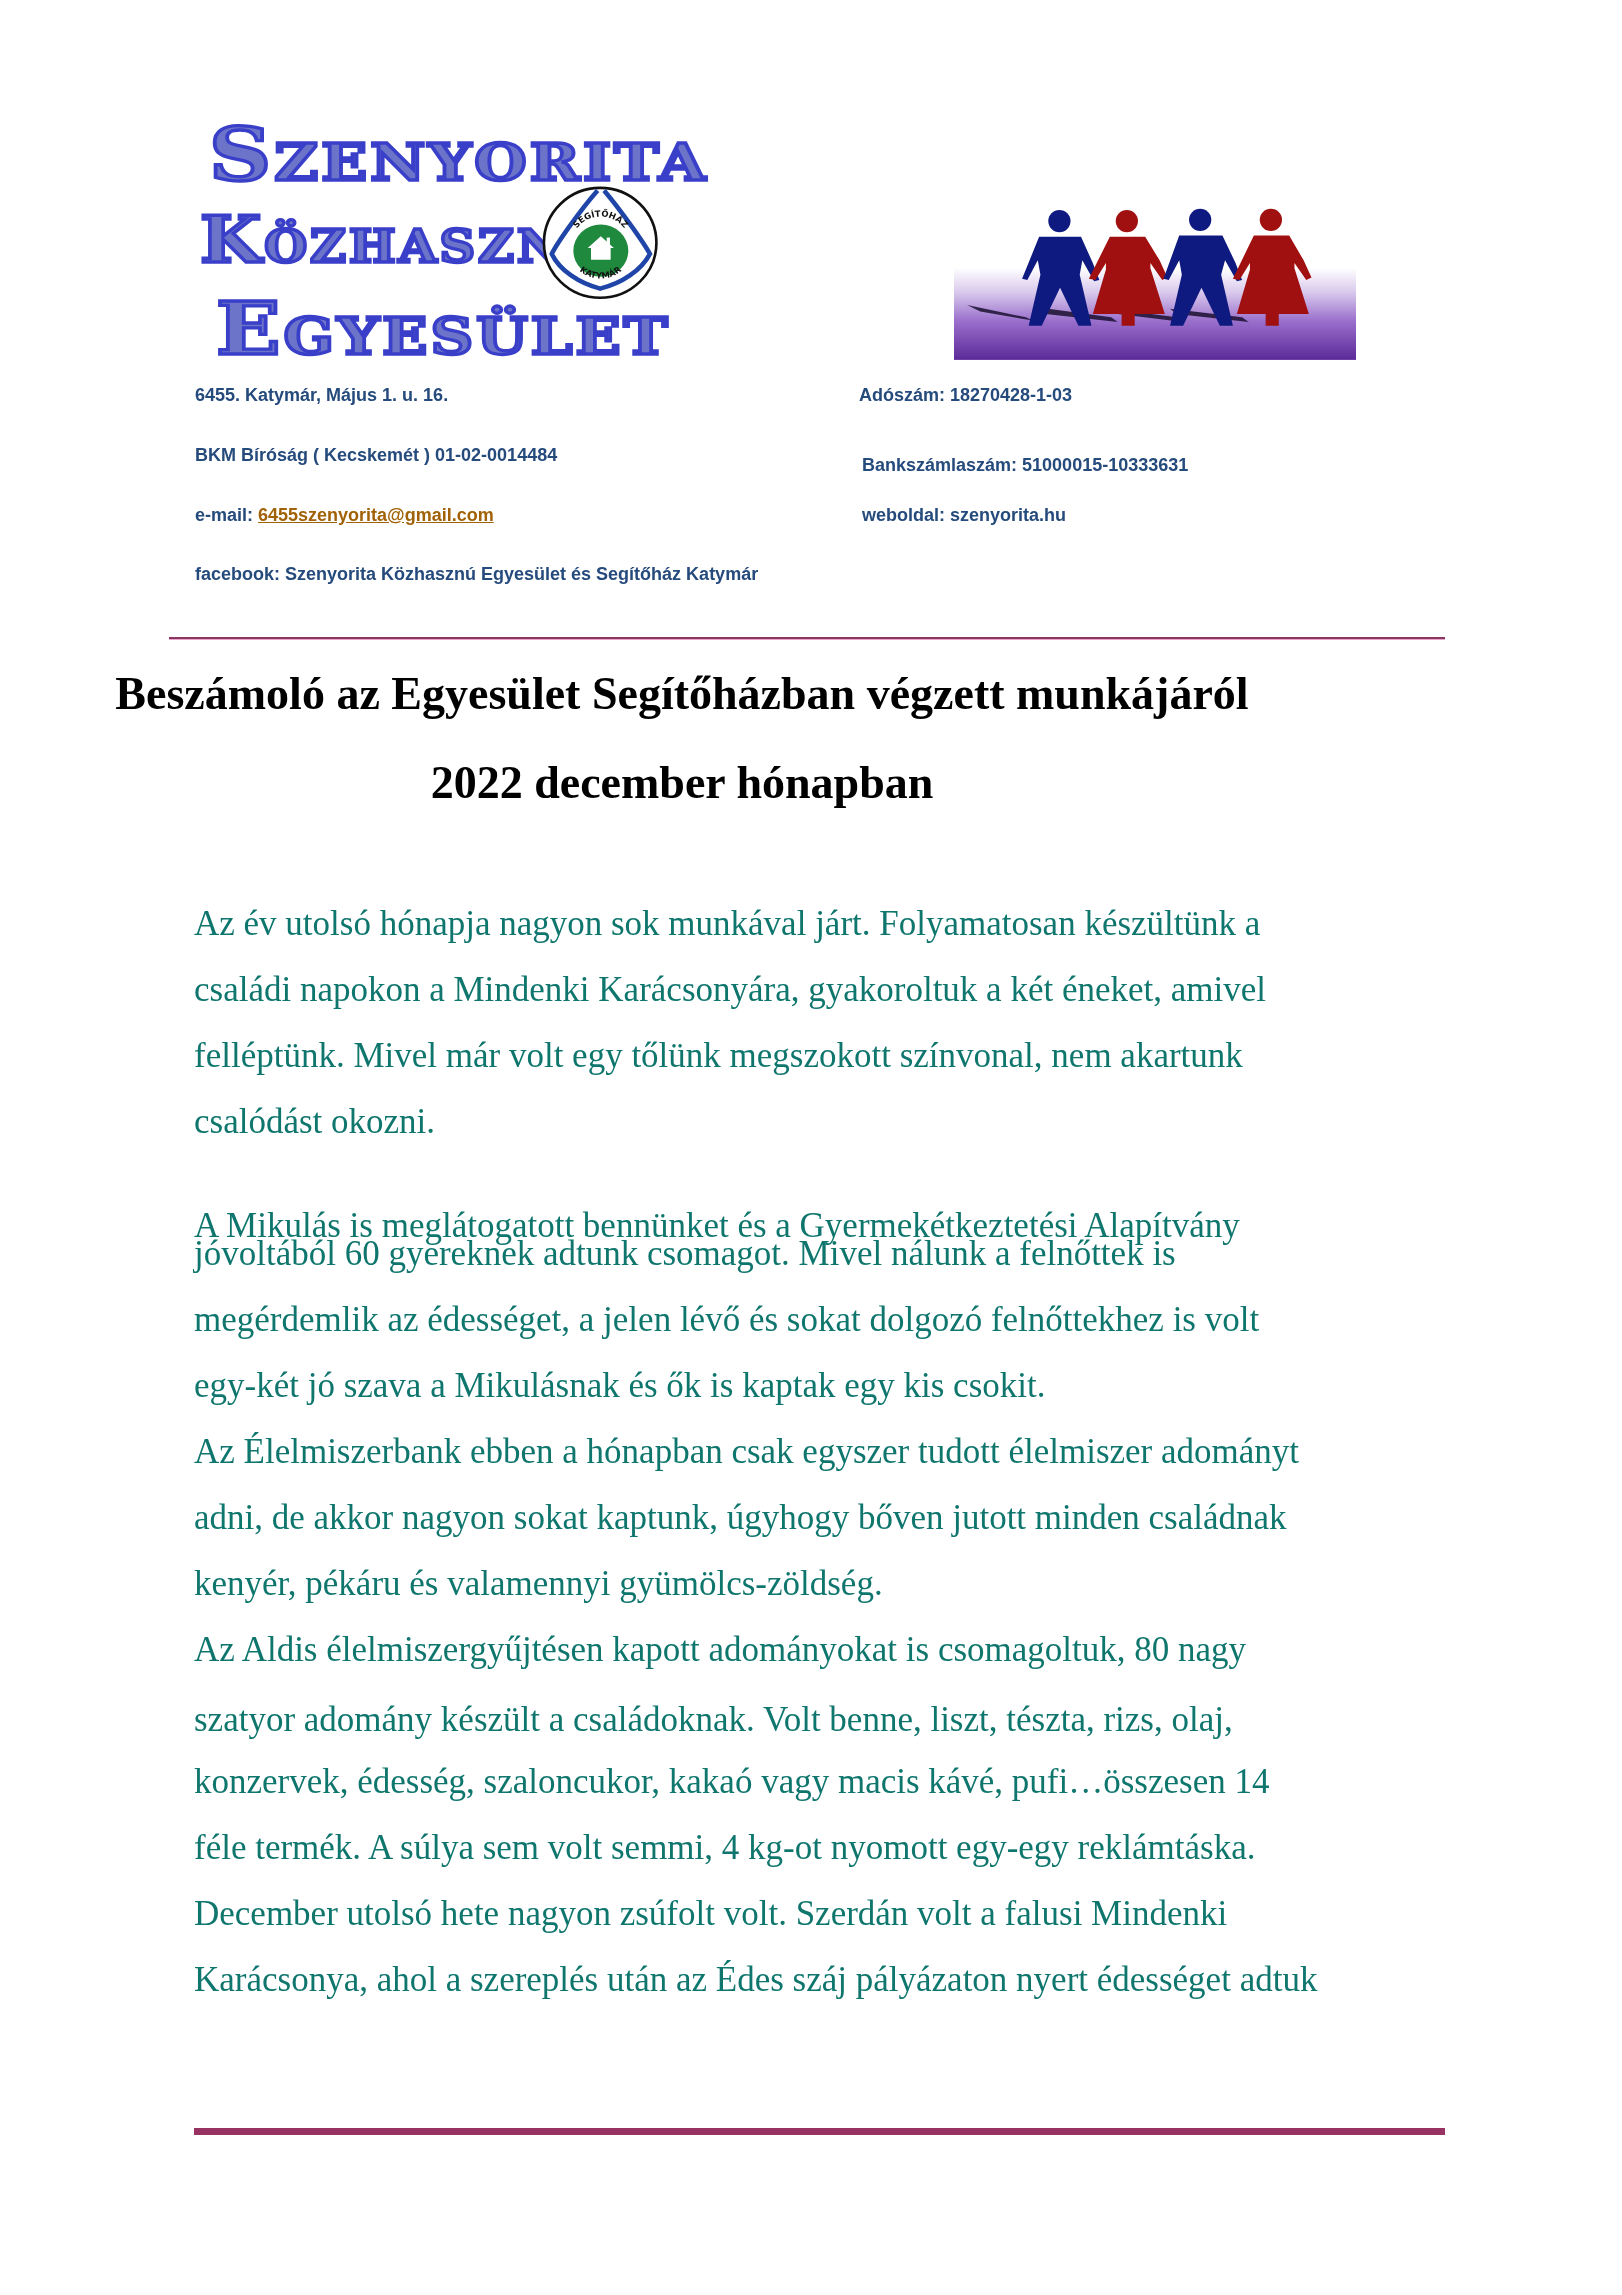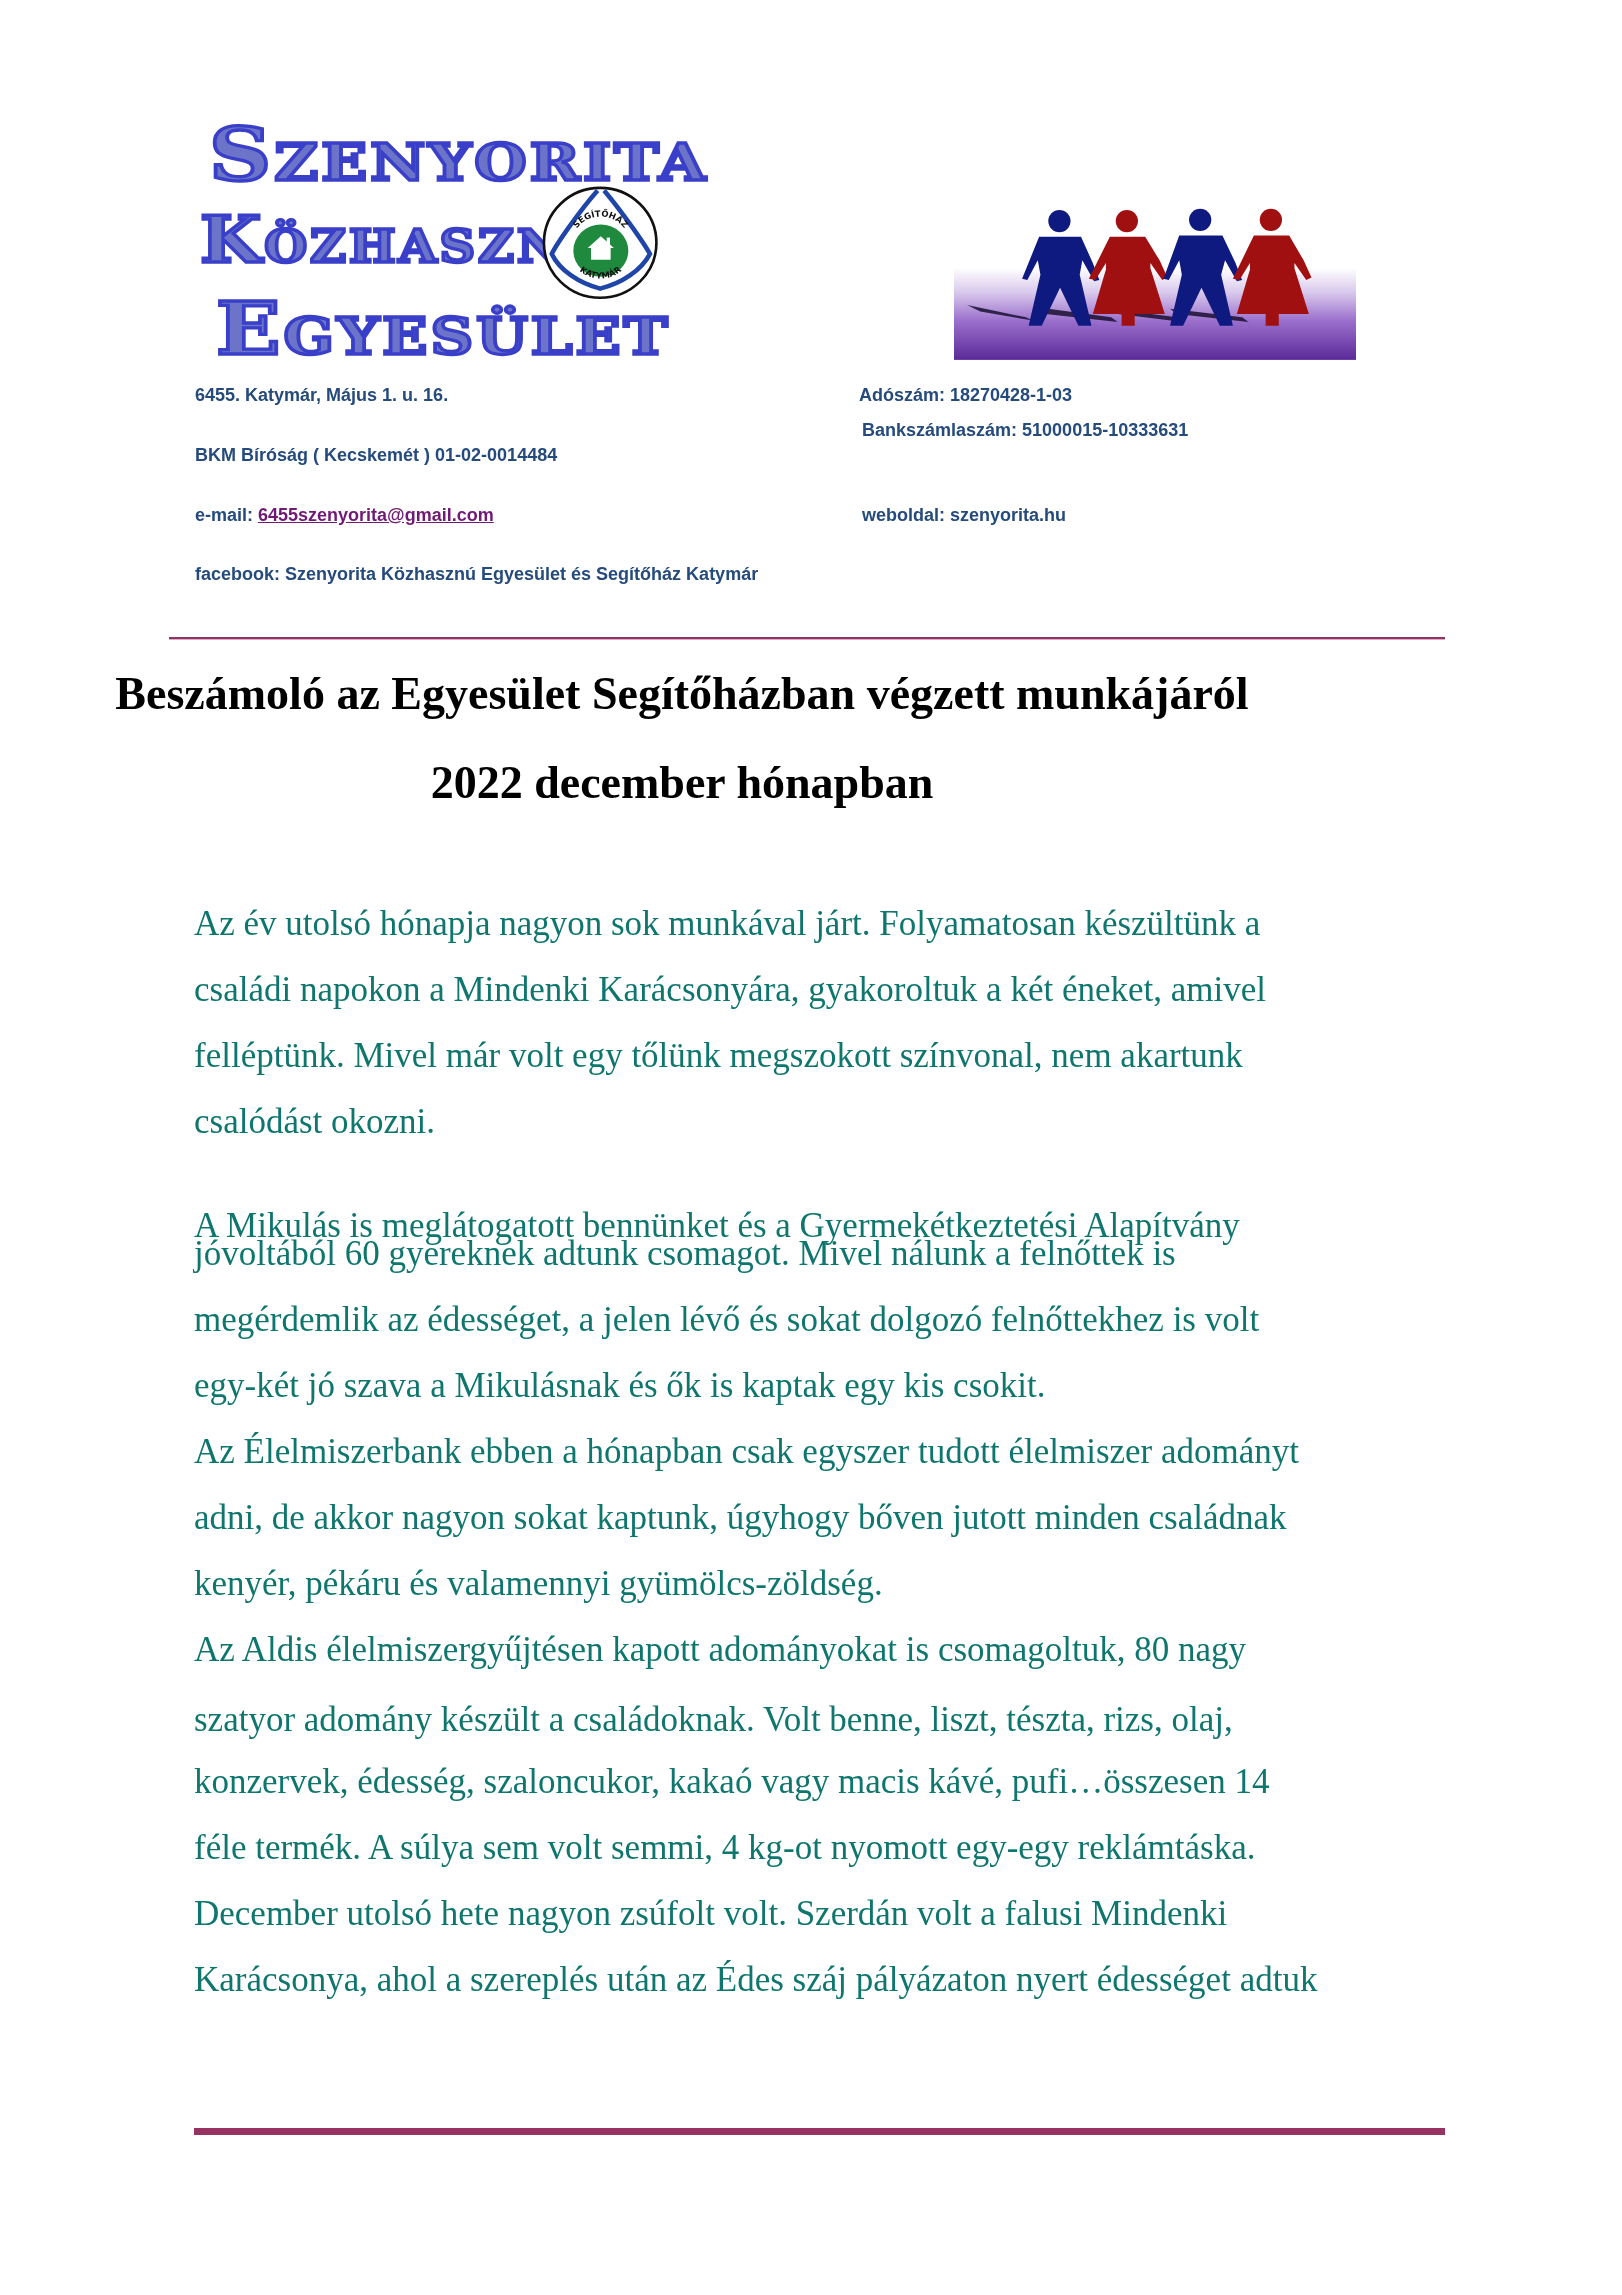--- a/index.html
+++ b/index.html
@@ -26,21 +26,21 @@
 
   
   .contact {
     position: absolute;
     font-family: "Liberation Sans", sans-serif;
     font-weight: bold;
     font-size: 18px;
     color: #254a7c;
     white-space: nowrap;
   }
-  .contact a { color: #701a75; text-decoration: underline; }
+  .contact a { color: #a16207; text-decoration: underline; }
 
   .divider-top { position: absolute; left: 169px; top: 637px; width: 1276px; height: 2px; background: #8a3763; border-bottom: 0.7px solid #e7a6c9; }
   .divider-bottom { position: absolute; left: 194px; top: 2128px; width: 1251px; height: 7.2px; background: #973262; }
 
   .title {
     position: absolute;
     left: 0; width: 1364px;
     text-align: center;
     font-family: "Liberation Serif", serif;
     font-weight: bold;
@@ -125,21 +125,21 @@
     <circle cx="484" cy="56" r="17"></circle>
     <polygon points="458,80 512,80 534,118 546,144 538,148 520,122 520,130 542,200 496,200 496,218 476,218 476,200 432,200 452,132 452,122 436,148 426,146"></polygon>
   </g>
 </svg>
 
 <div>
   <div class="contact" style="left:195px; top:385px;">6455. Katymár, Május 1. u. 16.</div>
   <div class="contact" style="left:859px; top:385px;">Adószám: 18270428-1-03</div>
 
   <div class="contact" style="left:195px; top:445px;">BKM Bíróság ( Kecskemét ) 01-02-0014484</div>
-  <div class="contact" style="left:862px; top:420px;">Bankszámlaszám: 51000015-10333631</div>
+  <div class="contact" style="left:862px; top:455px;">Bankszámlaszám: 51000015-10333631</div>
 
   <div class="contact" style="left:195px; top:505px;">
     <span>e-mail: </span><a href="#">6455szenyorita@gmail.com</a>
   </div>
   <div class="contact" style="left:862px; top:505px;">weboldal: szenyorita.hu</div>
 
   <div class="contact" style="left:195px; top:564px;">facebook:  Szenyorita Közhasznú Egyesület  és Segítőház Katymár</div>
 </div>
 
 <div class="divider-top"></div>

